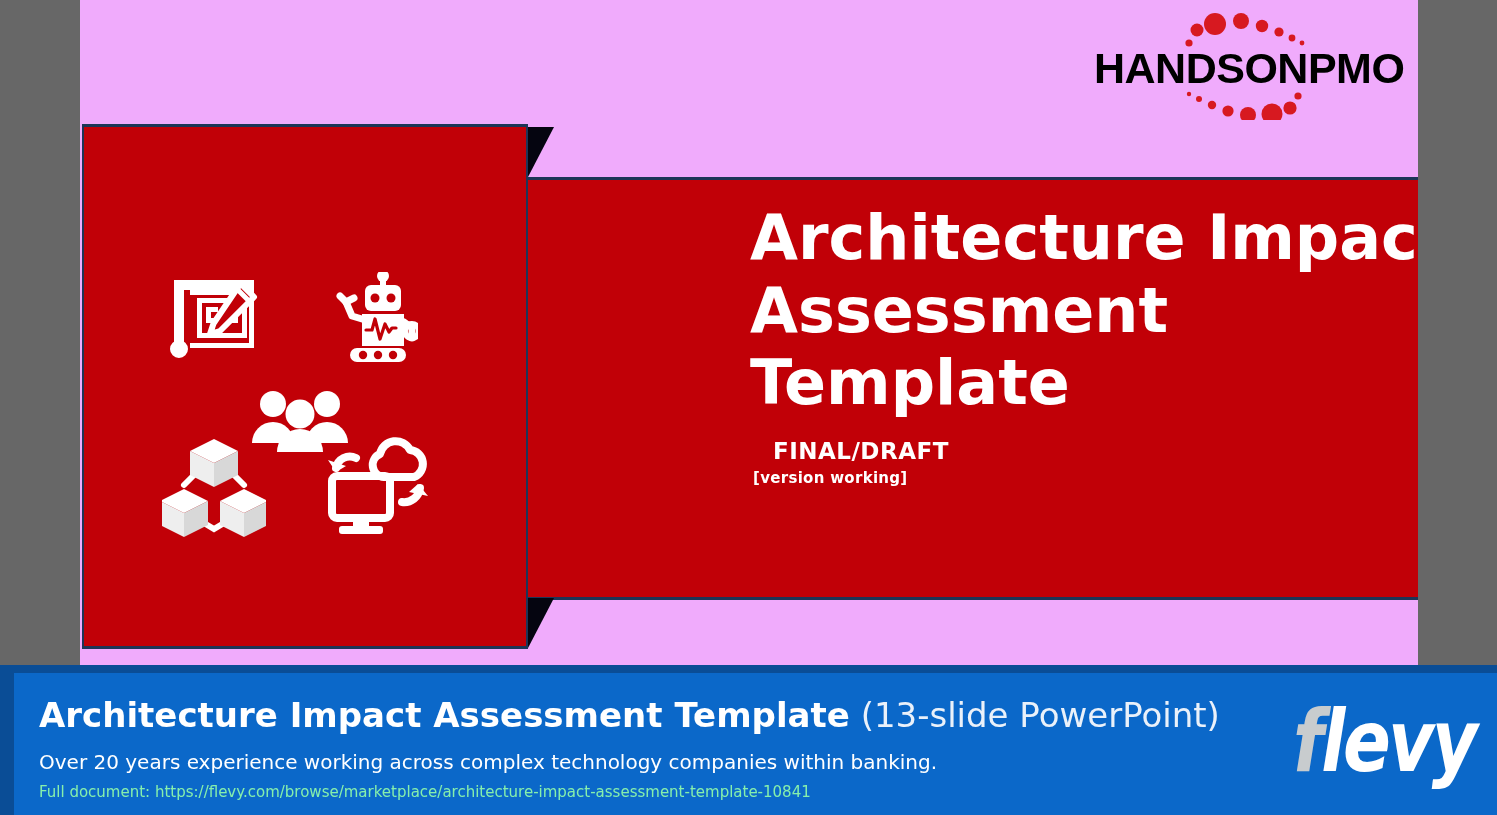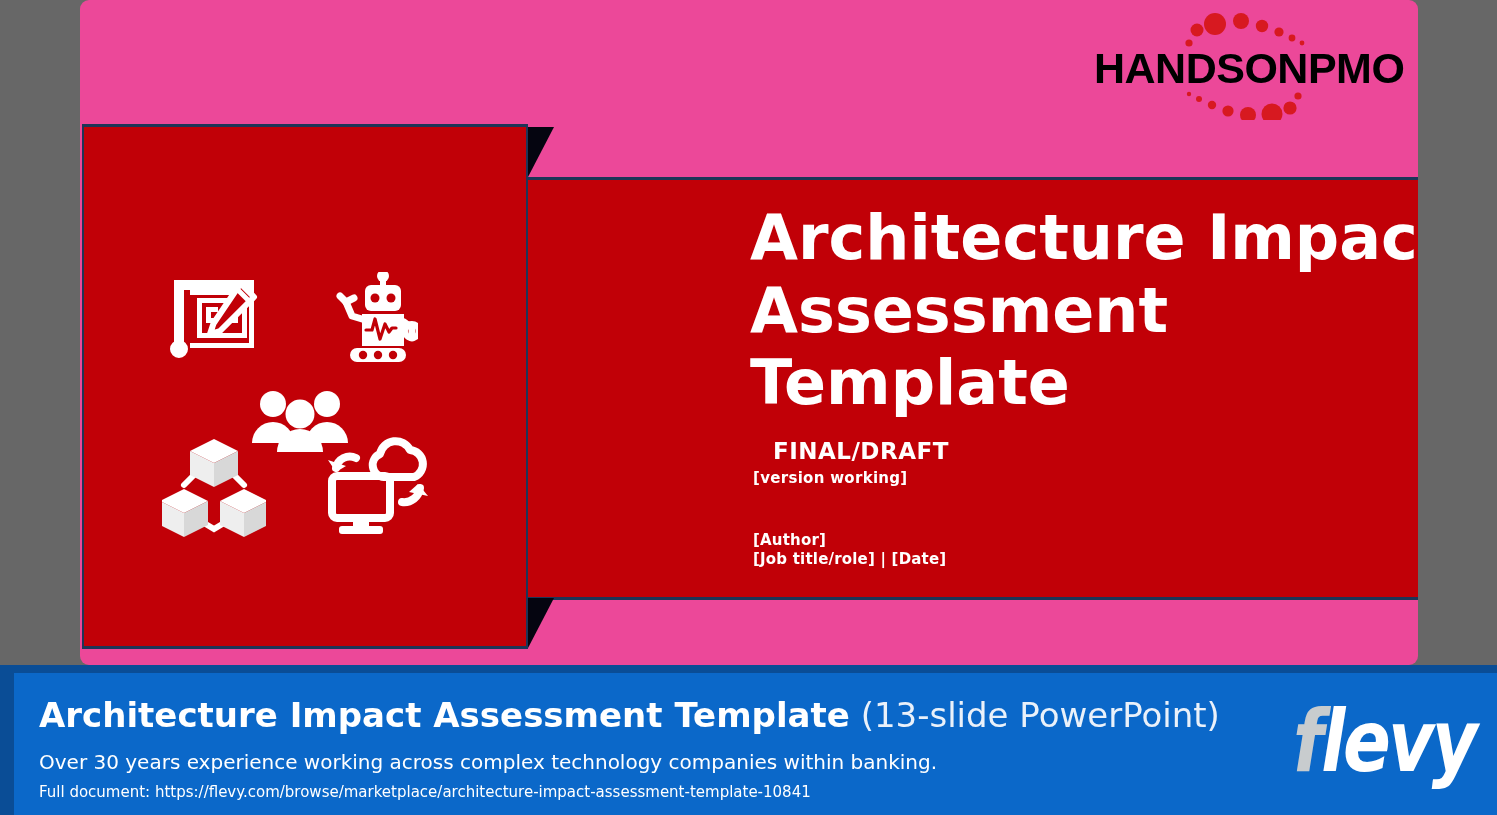--- a/index.html
+++ b/index.html
@@ -19,23 +19,22 @@
     background: #676767;
   }
 
   
   .slide {
     position: absolute;
     left: 80px;
     top: 0px;
     width: 1338px;
     height: 665px;
-    background: #ec4899;
+    background: #f0abfc;
     overflow: hidden;
-    border-radius: 9px;
   }
 
   
   .logo-wrap {
     position: absolute;
     right: 2px;
     top: 8px;
     width: 340px;
     height: 112px;
   }
@@ -190,21 +189,21 @@
     font-size: 20px;
     color: #ffffff;
     white-space: nowrap;
   }
   .fb-url {
     position: absolute;
     left: 25px;
     top: 110px;
     font-family: "DejaVu Sans", sans-serif;
     font-size: 15px;
-    color: #ffffff;
+    color: #86efac;
     white-space: nowrap;
   }
   .fb-logo {
     position: absolute;
     right: 22px;
     top: 18px;
     font-family: "DejaVu Sans", sans-serif;
     font-weight: bold;
     font-style: italic;
     font-size: 86px;
@@ -341,34 +340,30 @@
     </div>
 
     <div class="fold fold-top"></div>
     <div class="fold-bottom-real"></div>
 
     <div class="title-banner">
       <div class="slide-title">Architecture Impact Assessment Template</div>
       <div class="meta-block">
         <div class="meta-status">FINAL/DRAFT</div>
         <div class="meta-version">[version working]</div>
-        <div class="meta-author">
-          <div>[Author]</div>
-          <div>[Job title/role] | [Date]</div>
-        </div>
       </div>
     </div>
 
   </div>
 
   <div class="flevy-banner">
     <div class="flevy-inner">
       <div class="fb-title">
         <b>Architecture Impact Assessment Template</b>
         <span class="sub">(13-slide PowerPoint)</span>
       </div>
-      <div class="fb-desc">Over 30 years experience working across complex technology companies within banking.</div>
+      <div class="fb-desc">Over 20 years experience working across complex technology companies within banking.</div>
       <div class="fb-url">Full document: https://flevy.com/browse/marketplace/architecture-impact-assessment-template-10841</div>
       <div class="fb-logo"><span class="f">f</span><span>levy</span></div>
     </div>
   </div>
 
 </div>
 
 </body></html>

